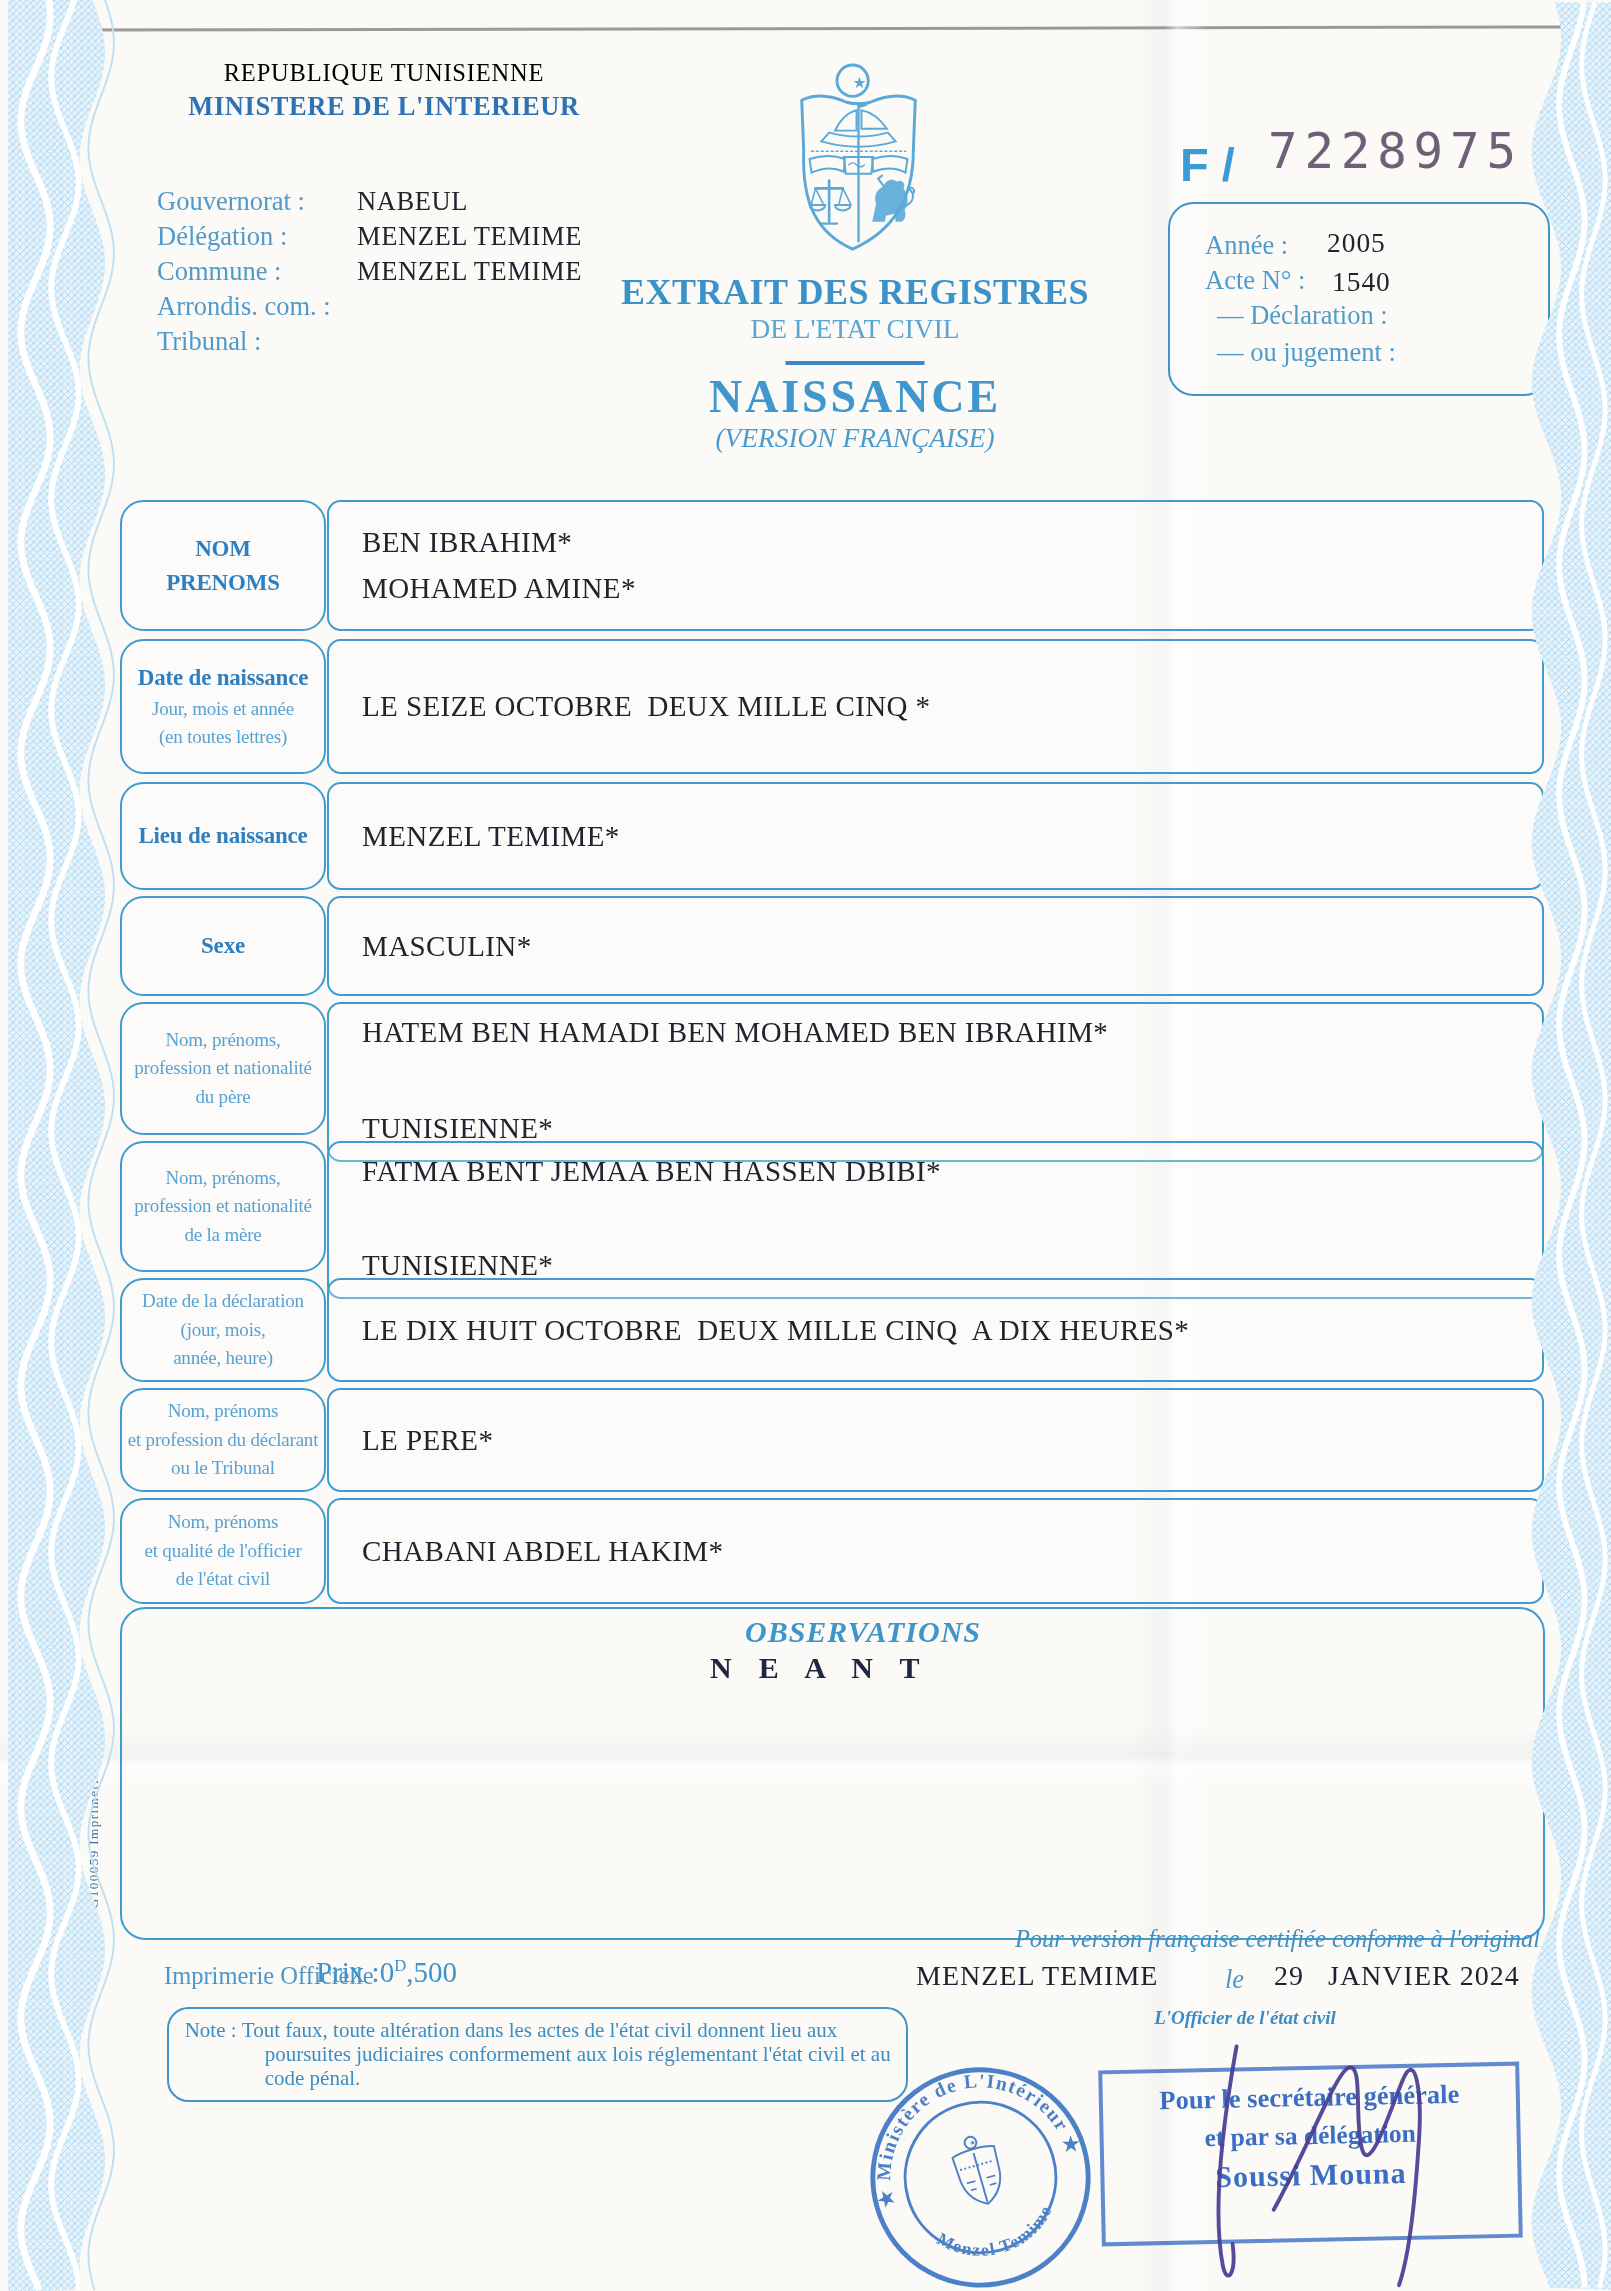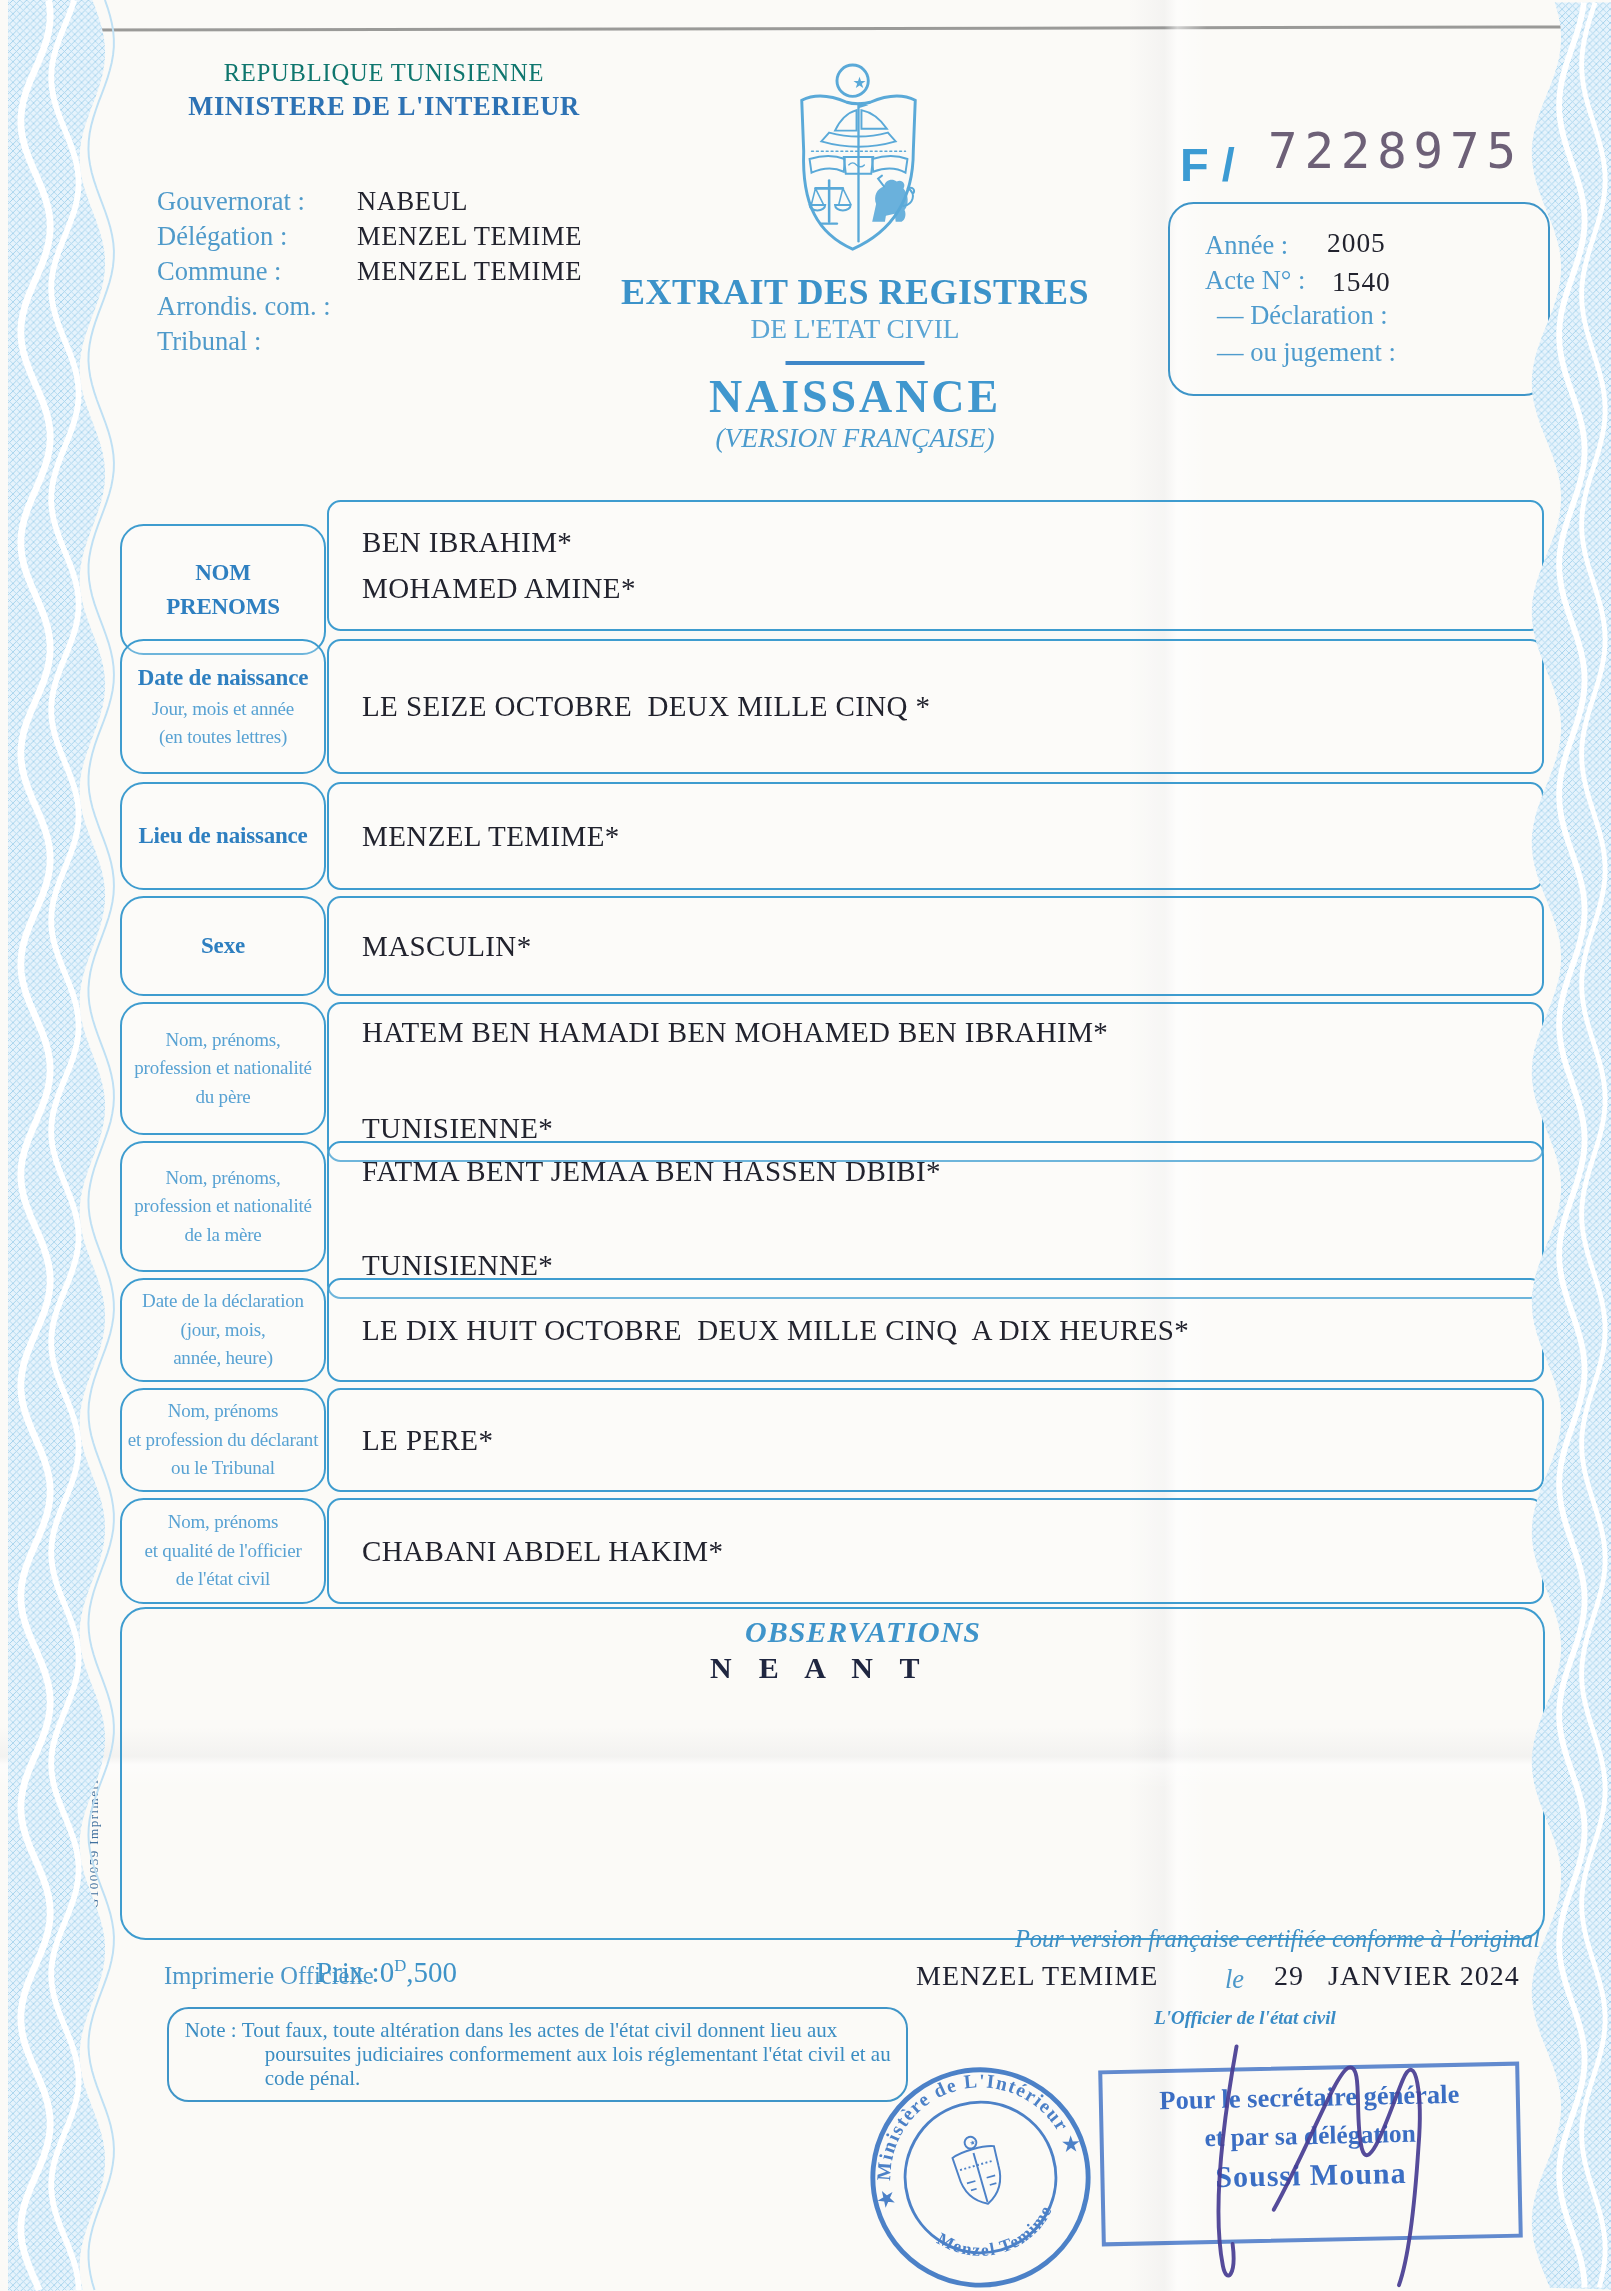--- a/index.html
+++ b/index.html
@@ -6,21 +6,21 @@
   .page{position:relative;width:1611px;height:2292px;background:#fbfaf7;overflow:hidden;
         font-family:"Liberation Serif","DejaVu Serif",serif;}
   .abs{position:absolute;}
   
   .topline{position:absolute;top:26.5px;left:69px;width:1543px;height:2.9px;background:#4a4a4a;opacity:.55;transform:rotate(-0.12deg);}
   .crease-v{position:absolute;top:0;left:1129px;width:78px;height:100%;
      background:linear-gradient(90deg,transparent,rgba(110,115,135,.05) 45%,rgba(255,255,255,.55) 62%,transparent);}
   .crease-h{position:absolute;top:1727px;left:0;width:100%;height:61px;
      background:linear-gradient(180deg,transparent,rgba(110,115,135,.06) 48%,rgba(255,255,255,.5) 62%,transparent);}
   
-  .hdr-rep{position:absolute;top:59px;left:384px;transform:translateX(-50%);font-size:24.5px;color:#0f766e;letter-spacing:0.8px;white-space:nowrap;}
+  .hdr-rep{position:absolute;top:59px;left:384px;transform:translateX(-50%);font-size:24.5px;color:#000000;letter-spacing:0.8px;white-space:nowrap;}
   .hdr-min{position:absolute;top:91px;left:384px;transform:translateX(-50%);font-size:26.5px;font-weight:bold;color:#2d72b4;letter-spacing:0.6px;white-space:nowrap;}
   .serial-f{position:absolute;top:137px;left:1180px;font-family:"Liberation Sans",sans-serif;font-size:47px;font-weight:bold;color:#3c9bd3;}
   .serial-n{position:absolute;top:123px;left:1268px;font-family:"DejaVu Sans Mono",monospace;font-size:49px;color:#6d6077;letter-spacing:6.9px;}
   .admin{position:absolute;left:157px;top:186px;}
   .admin-row{height:35px;display:flex;align-items:flex-start;}
   .admin-label{width:200px;font-size:26.5px;color:#4f9aca;white-space:nowrap;}
   .admin-value{font-size:26.5px;color:#22232e;letter-spacing:0.6px;white-space:nowrap;}
   .acte-box{position:absolute;left:1168px;top:202px;width:378px;height:190px;border:2.9px solid #3e95c8;border-radius:25.5px;}
   .acte-box .lab{position:absolute;font-size:26.5px;color:#4e9bcd;white-space:nowrap;}
   .acte-box .val{position:absolute;font-size:27.4px;color:#22232e;letter-spacing:1px;}
@@ -160,21 +160,21 @@
     <span class="lab" style="left:47px;top:133px">— ou jugement :</span>
   </div>
 
   <div class="t1">EXTRAIT DES REGISTRES</div>
   <div class="t2">DE L'ETAT CIVIL</div>
   <div class="trule"></div>
   <div class="t3">NAISSANCE</div>
   <div class="t4">(VERSION FRANÇAISE)</div>
 
   <div id="form-rows">
-      <div class="label-box" style="top: 524px; height: 127px;">
+      <div class="label-box" style="top: 500px; height: 127px;">
         <div class="lbl-strong">NOM</div>
         <div class="lbl-strong">PRENOMS</div>
       </div>
       <div class="value-box twin" style="top: 500px; height: 127px;">
         <div class="value-line">BEN IBRAHIM*</div>
         <div class="value-line">MOHAMED AMINE*</div>
       </div>
       <div class="label-box" style="top: 639px; height: 131px;">
         <div class="lbl-strong">Date de naissance</div>
         <div class="lbl-reg">Jour, mois et année</div>

